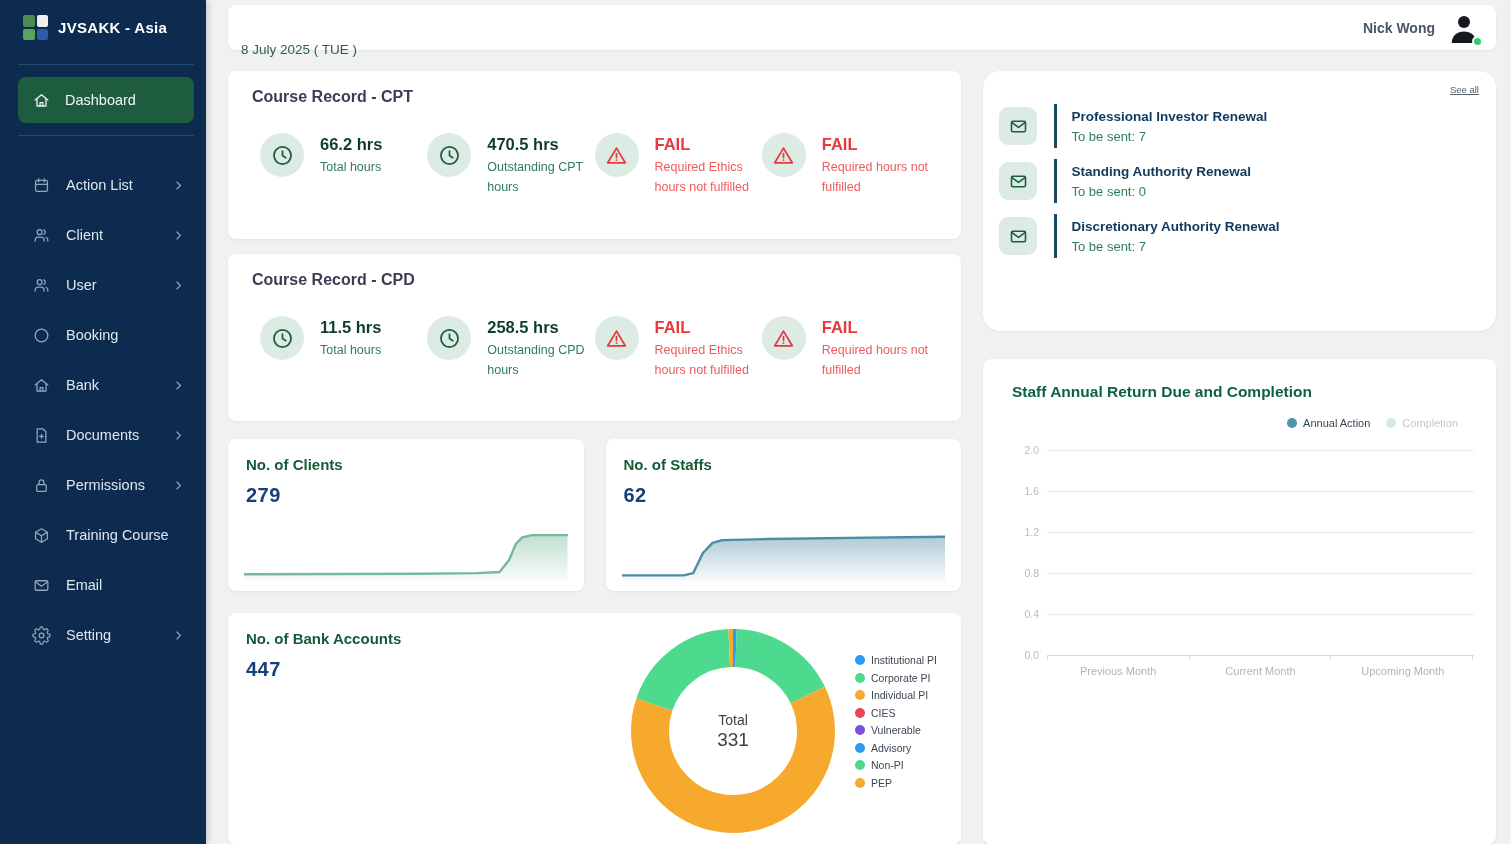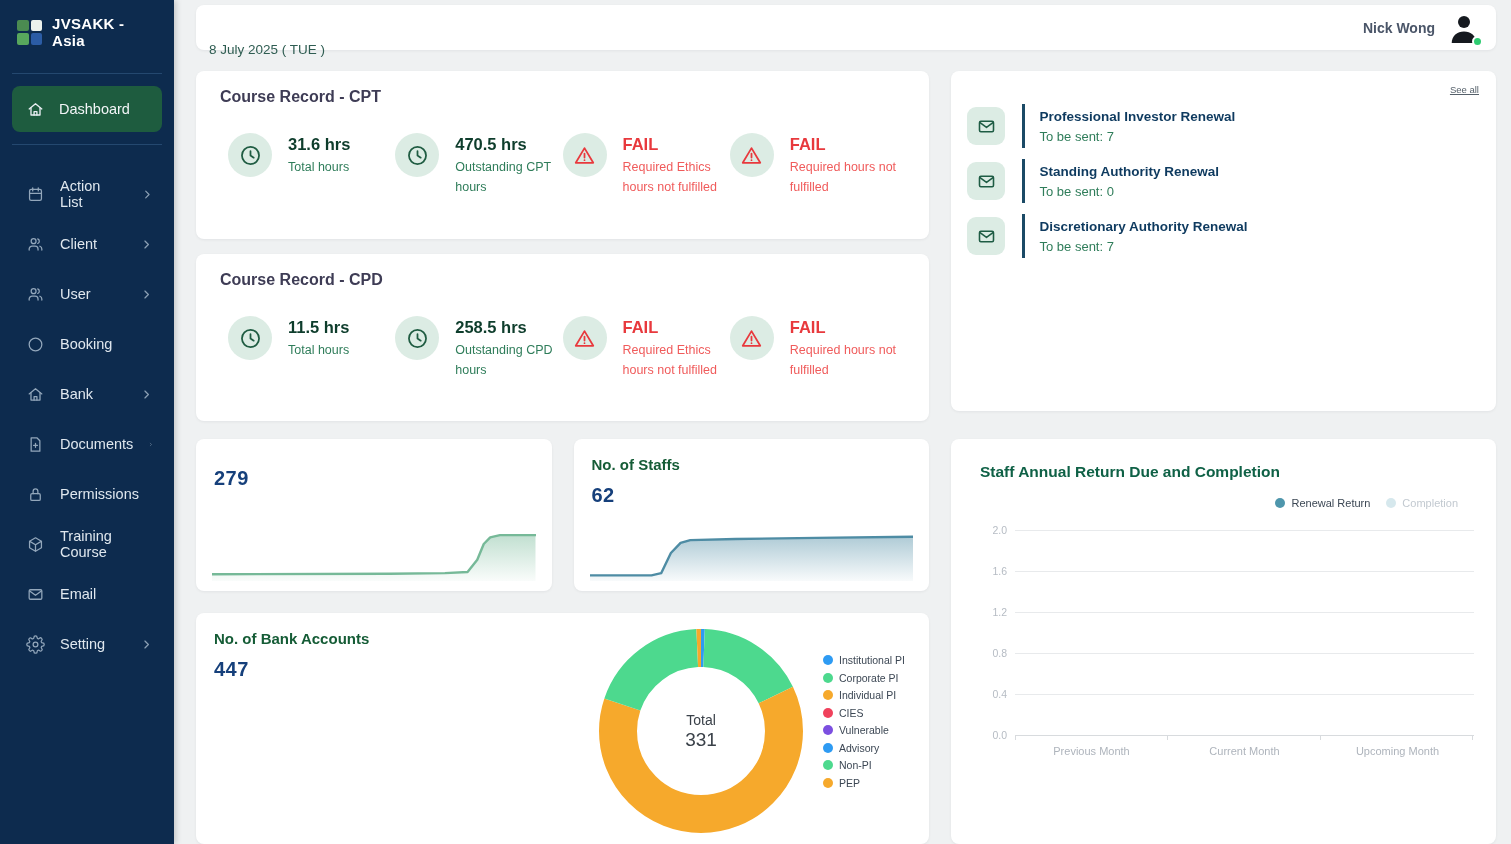--- a/index.html
+++ b/index.html
@@ -1,20 +1,20 @@
 <!DOCTYPE html>
 <html><head>
 <meta charset="utf-8">
 <style>
   * { box-sizing: border-box; margin: 0; padding: 0; }
   html,body { width:1511px; height:844px; overflow:hidden; }
   body { display:flex; font-family:"Liberation Sans", sans-serif; background:#EFF1F2; }
 
   
-  .sidebar { width:174px; flex-shrink:0; background:#0D2B4E; box-shadow:2px 0 6px rgba(0,0,0,.18); z-index:5; }
+  .sidebar { width:206px; flex-shrink:0; background:#0D2B4E; box-shadow:2px 0 6px rgba(0,0,0,.18); z-index:5;padding-left:6px; }
   .logo-row { display:flex; align-items:center; gap:10px; padding:15px 14px 12px 17px; }
   .logo-mark { width:25px; height:25px; display:grid; grid-template-columns:1fr 1fr; grid-template-rows:1fr 1fr; gap:2px; flex-shrink:0; }
   .lsq1{background:#4B8B51;border-radius:2px;} .lsq2{background:#ECF1EC;border-radius:2px;}
   .lsq3{background:#58A75D;border-radius:2px;} .lsq4{background:#2B5CA5;border-radius:2px;}
   .brand { color:#FFFFFF; font-weight:bold; font-size:15px; letter-spacing:.3px; }
   .side-divider { height:1px; background:#24486F; margin:12px 12px; }
   .active-item { margin:2px 12px; background:#1E5C3F; border-radius:8px; height:46px; display:flex; align-items:center; gap:14px; padding:0 14px; color:#F2F5F7; font-size:14.5px; font-weight:500; cursor:pointer; }
   .active-item .icon { width:19px; height:19px; color:#E8EEF2; }
   .side-nav { margin-top:24px; }
   .nav-item { height:50px; display:flex; align-items:center; gap:15px; padding:0 20px 0 26px; color:#DFE7EE; font-size:14.5px; font-weight:500; cursor:pointer; }
@@ -66,21 +66,21 @@
   .donut-wrap { position:absolute; left:399px; top:12px; width:212px; height:212px; }
   .donut-wrap svg { width:100%; height:100%; display:block; }
   .donut-center { position:absolute; inset:0; display:flex; flex-direction:column; align-items:center; justify-content:center; text-align:center; color:#3A4149; }
   .donut-center .cl { font-size:14px; }
   .donut-center .cv { font-size:19px; margin-top:1px; }
   .donut-legend { position:absolute; left:627px; top:41px; display:flex; flex-direction:column; gap:5.5px; }
   .legend-item { display:flex; align-items:center; gap:6px; font-size:10.5px; color:#3C4754; cursor:pointer; white-space:nowrap; }
   .legend-dot { width:10px; height:10px; border-radius:50%; flex-shrink:0; }
 
   
-  .email-card { height:340px; padding:14px 16px; position:relative; }
+  .email-card { height:260px; padding:14px 16px; position:relative;border-radius:17px; }
   .see-all { position:absolute; top:13px; right:17px; font-size:9.5px; color:#55606A; text-decoration:underline; cursor:pointer; }
   .email-list { margin-top:19px; display:flex; flex-direction:column; gap:11px; }
   .email-item { display:flex; align-items:center; height:44px; cursor:pointer; }
   .email-badge { width:38px; height:38px; border-radius:9px; background:#DCECE4; color:#1E5C44; display:flex; align-items:center; justify-content:center; flex-shrink:0; }
   .email-badge svg { width:21px; height:21px; }
   .email-bar { width:2.5px; height:44px; background:#1B4A66; margin:0 15px 0 17px; flex-shrink:0; }
   .email-title { font-size:13.5px; font-weight:bold; color:#0E3A5F; }
   .email-sub { font-size:13px; color:#2F7D5A; margin-top:5px; }
 
   
@@ -281,21 +281,21 @@
         <h2 class="card-title">Course Record - CPT</h2>
         <div class="stats-row" id="cpt-stats">
             <div class="stat ok">
               <span class="stat-badge">
                 <svg viewBox="0 0 24 24" fill="none" stroke="currentColor" stroke-width="1.7" stroke-linecap="round" stroke-linejoin="round">
                   <circle cx="12" cy="12" r="8.2"></circle>
                   <path d="M12 7.8V12l3.1 2.1"></path>
                 </svg>
               </span>
               <span>
-                <div class="stat-value">31.6 hrs</div>
+                <div class="stat-value">66.2 hrs</div>
                 <div class="stat-label">Total hours</div>
               </span>
             </div>
             <div class="stat ok">
               <span class="stat-badge">
                 <svg viewBox="0 0 24 24" fill="none" stroke="currentColor" stroke-width="1.7" stroke-linecap="round" stroke-linejoin="round">
                   <circle cx="12" cy="12" r="8.2"></circle>
                   <path d="M12 7.8V12l3.1 2.1"></path>
                 </svg>
               </span>
@@ -384,20 +384,21 @@
               <span>
                 <div class="stat-value">FAIL</div>
                 <div class="stat-label">Required hours not fulfilled</div>
               </span>
             </div>
           </div>
       </section>
 
       <div class="counts-row">
         <section class="card count-card">
+          <h3 class="count-title">No. of Clients</h3>
           <div class="count-value">279</div>
           <div class="spark" id="spark-clients">
               <svg viewBox="0 0 100 100" preserveAspectRatio="none">
                 <defs>
                   <linearGradient id="g-clients-trend" x1="0" y1="0" x2="0" y2="1">
                     <stop offset="0" stop-color="#76B998" stop-opacity="0.45"></stop>
                     <stop offset="1" stop-color="#76B998" stop-opacity="0.04"></stop>
                   </linearGradient>
                 </defs>
                 <polygon points="0,88 55,87 72,86 79,84 82,62 84,34 86,22 89,18 100,18 100,100 0,100" fill="url(#g-clients-trend)"></polygon>
@@ -525,21 +526,21 @@
               </span>
             </div>
           </div>
       </section>
 
       <section class="card chart-card">
         <h3 class="chart-title">Staff Annual Return Due and Completion</h3>
         <div class="bar-legend" id="bar-legend">
             <div class="legend-item">
               <span class="legend-dot" style="background:#4E96AC"></span>
-              <span>Renewal Return</span>
+              <span>Annual Action</span>
             </div>
             <div class="legend-item dimmed">
               <span class="legend-dot" style="background:#D6E8ED"></span>
               <span>Completion</span>
             </div>
           </div>
         <div class="bar-plot" id="bar-plot">
             <div class="gridline" style="top: 0%;"></div>
             <div class="ytick" style="top: 0%;">2.0</div>
             <div class="gridline" style="top: 20%;"></div>

